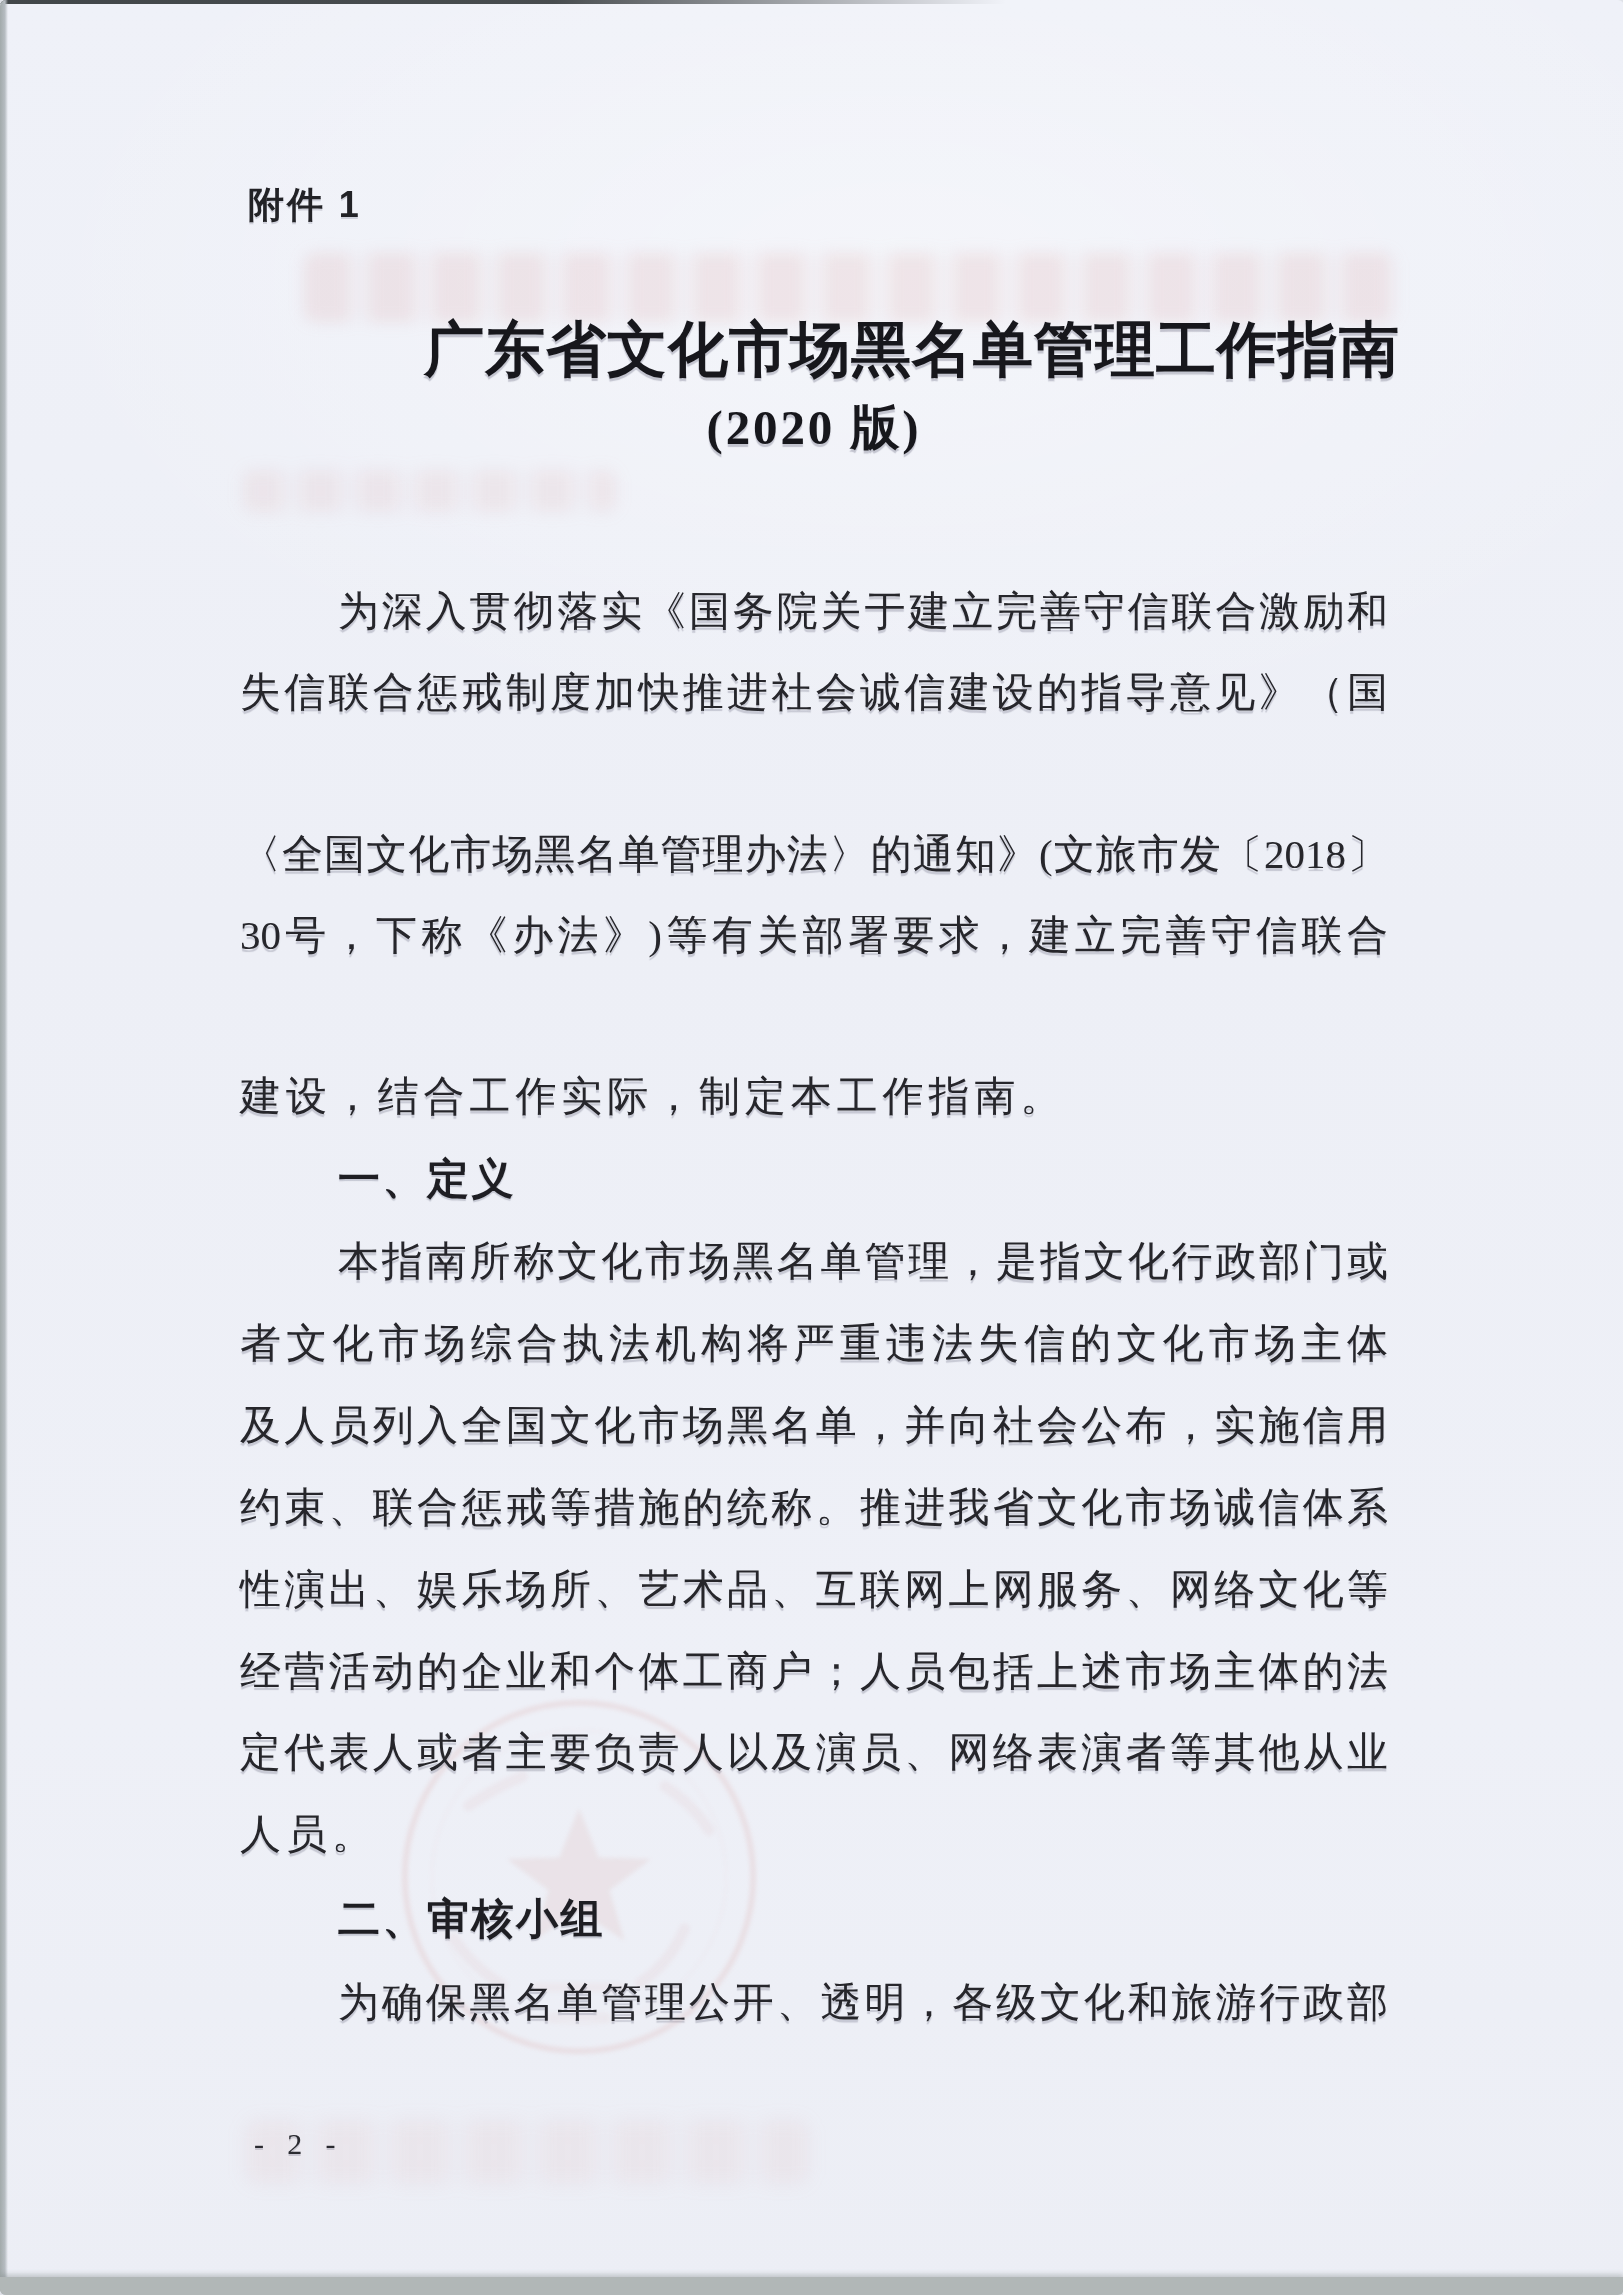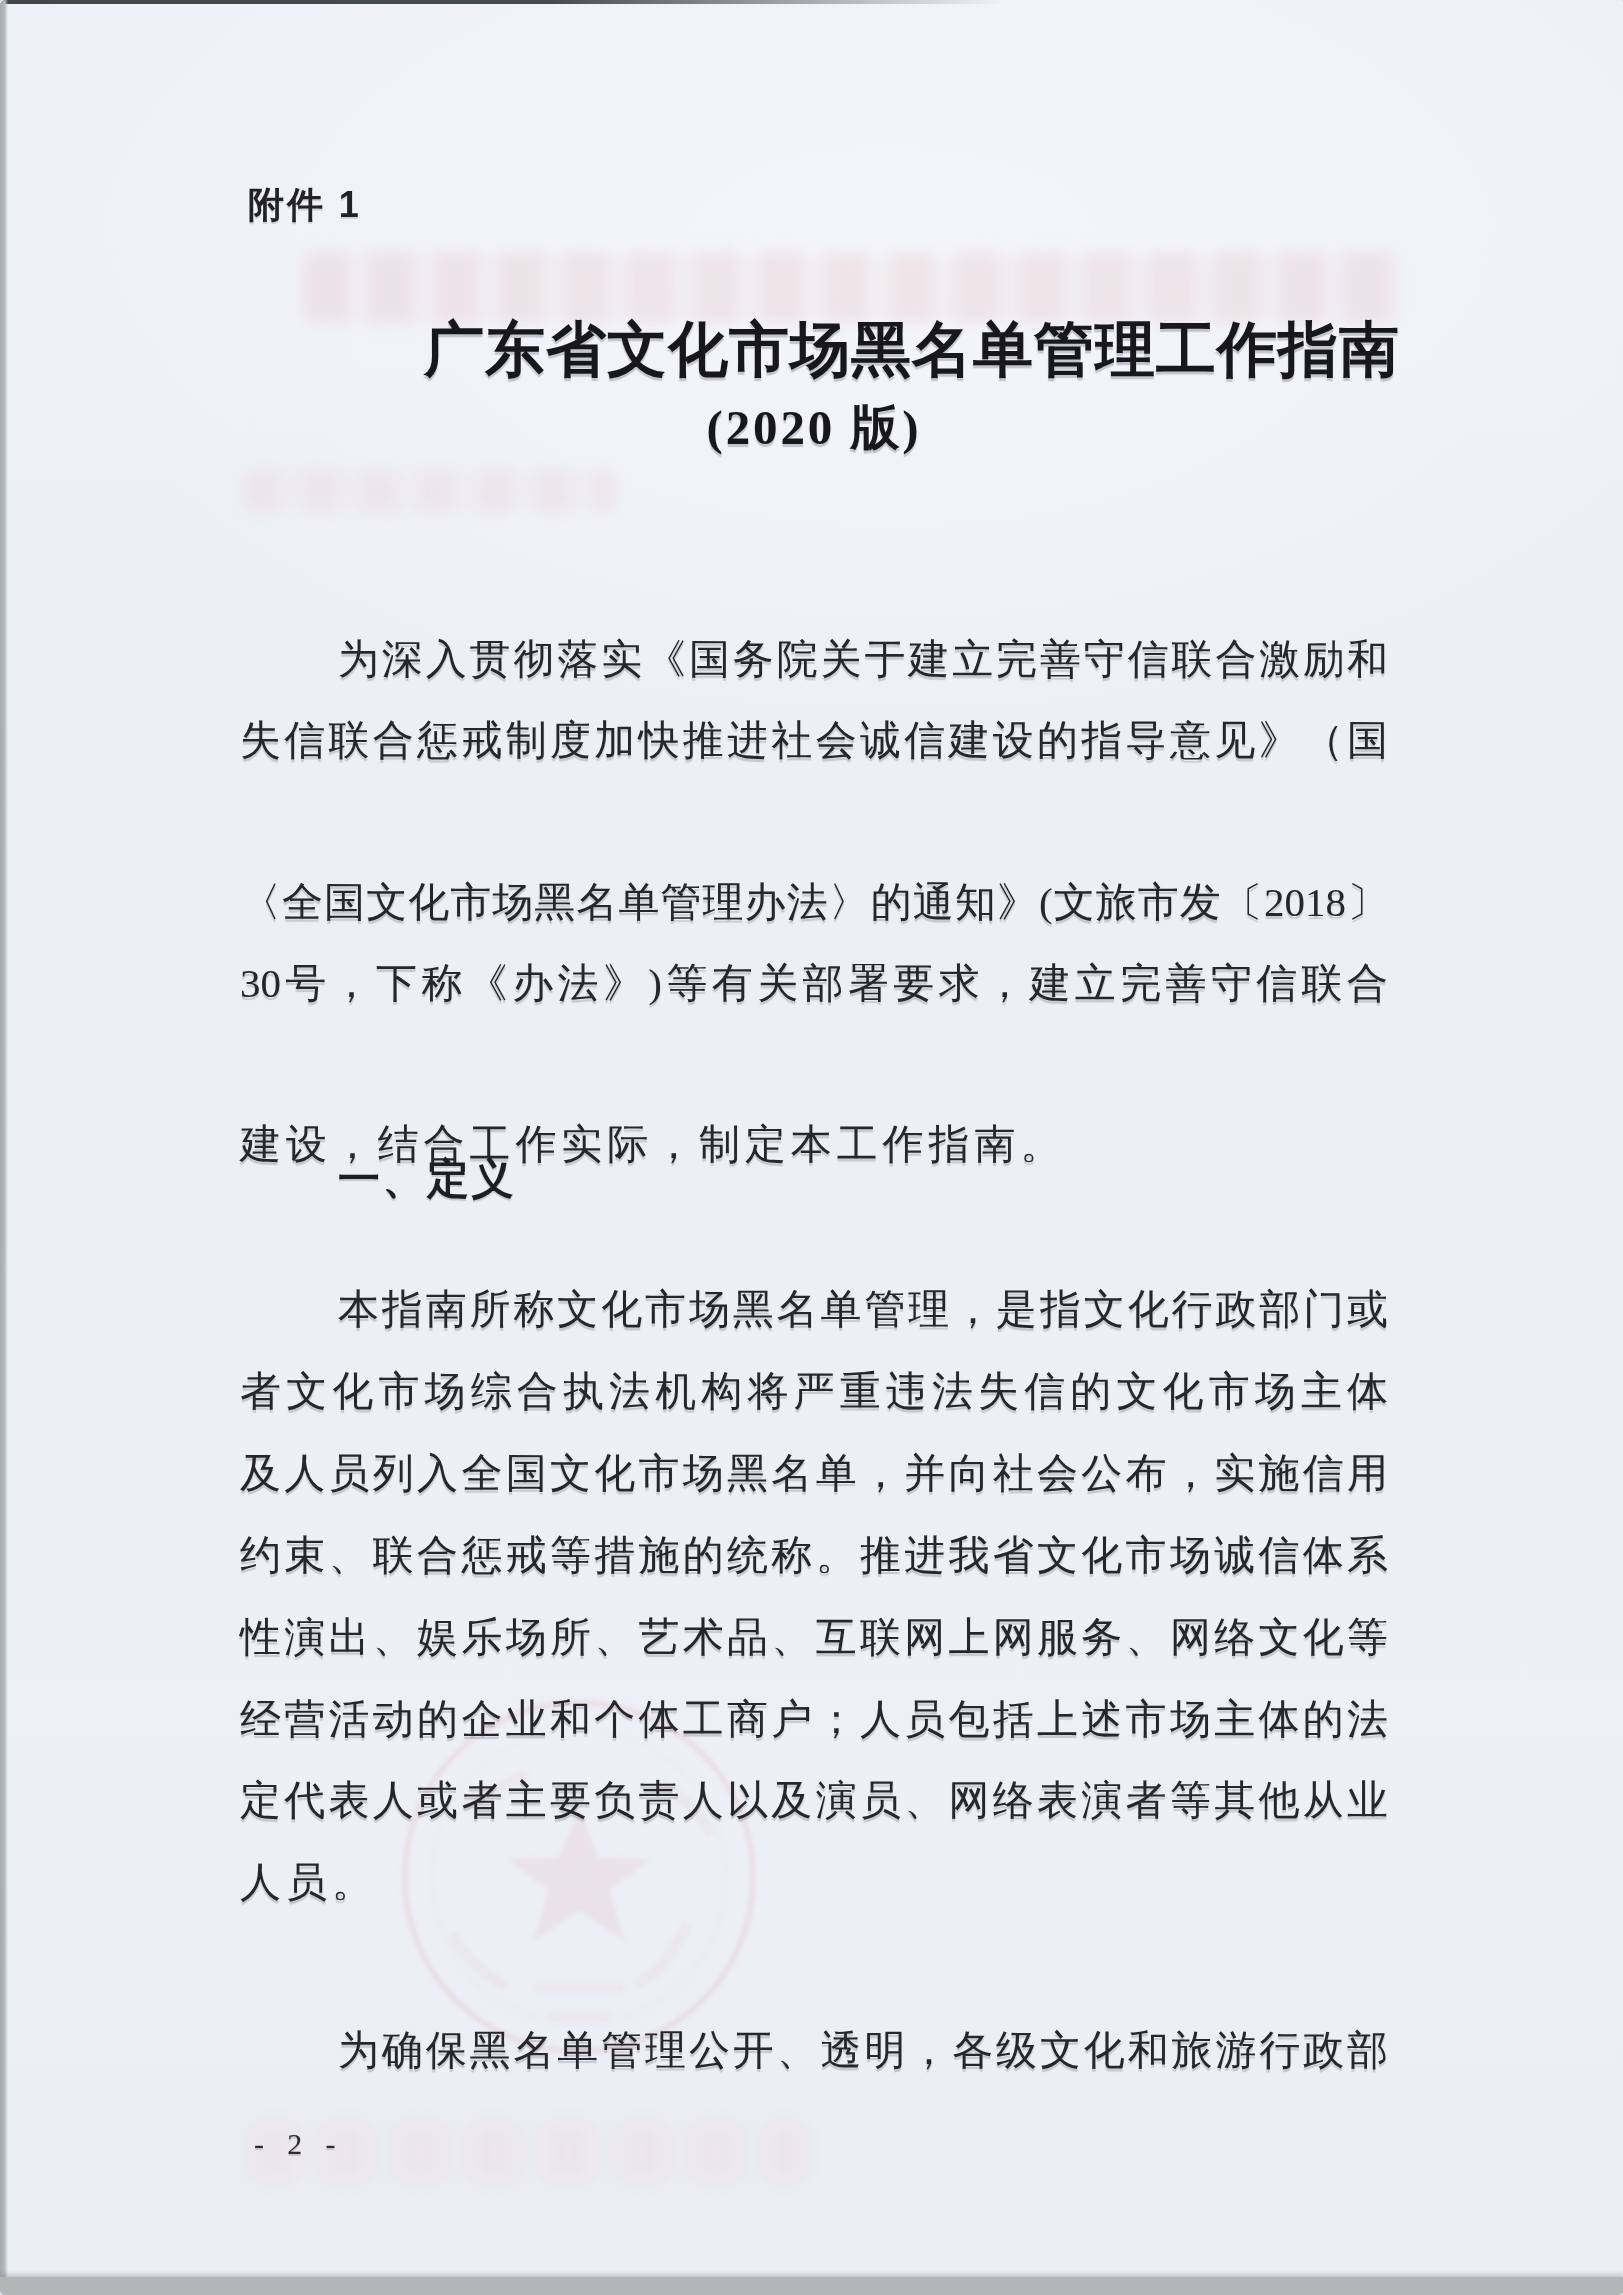--- a/index.html
+++ b/index.html
@@ -43,21 +43,21 @@
     position:absolute;left:252px;top:320px;width:1148px;text-align:right;
     font-size:60px;line-height:1;font-weight:bold;letter-spacing:1px;color:#17171c;
     text-shadow:0 2.5px 1px rgba(55,57,85,0.25);}
   .doc-subtitle{
     position:absolute;left:240px;top:403px;width:1148px;text-align:center;
     font-size:49px;line-height:1;font-weight:bold;letter-spacing:2.9px;color:#17171c;
     text-shadow:0 2.5px 1px rgba(55,57,85,0.25);}
   .bl{
     position:absolute;left:240px;width:1148px;font-size:41px;line-height:1.18;color:#26262b;
     text-align:justify;text-align-last:justify;text-justify:inter-character;
-    text-shadow:0 2.5px 1px rgba(58,60,88,0.22);margin-top:48px;}
+    text-shadow:0 2.5px 1px rgba(58,60,88,0.22);}
   .bl.indent{text-indent:98px;}
   .bl.end{text-align-last:left;letter-spacing:4.9px;}
   .hd{
     position:absolute;left:240px;width:1148px;font-size:42px;line-height:1.1;
     font-family:"Liberation Sans","DejaVu Sans",sans-serif;font-weight:bold;
     text-indent:98px;letter-spacing:2.5px;color:#1e1e23;
     text-shadow:0 2px 1px rgba(55,57,85,0.22);}
   .page-number{
     position:absolute;left:254px;top:2129px;font-size:30px;line-height:1;
     letter-spacing:7.9px;color:#2a2a30;text-shadow:0 1.5px 0.5px rgba(58,60,88,0.2);}
@@ -94,20 +94,21 @@
 
   <div class="bl indent" style="top:1237px">本指南所称文化市场黑名单管理，是指文化行政部门或</div>
   <div class="bl" style="top:1319px">者文化市场综合执法机构将严重违法失信的文化市场主体</div>
   <div class="bl" style="top:1401px">及人员列入全国文化市场黑名单，并向社会公布，实施信用</div>
   <div class="bl" style="top:1483px">约束、联合惩戒等措施的统称。推进我省文化市场诚信体系</div>
   <div class="bl" style="top:1565px">性演出、娱乐场所、艺术品、互联网上网服务、网络文化等</div>
   <div class="bl" style="top:1647px">经营活动的企业和个体工商户；人员包括上述市场主体的法</div>
   <div class="bl" style="top:1728px">定代表人或者主要负责人以及演员、网络表演者等其他从业</div>
   <div class="bl end" style="top:1810px">人员。</div>
 
+  <div class="hd" style="top:1896px">二、审核小组</div>
 
   <div class="bl indent" style="top:1978px">为确保黑名单管理公开、透明，各级文化和旅游行政部</div>
 
   <div class="page-number">- 2 -</div>
 
   <div class="scan-top"></div>
   <div class="scan-left"></div>
   <div class="scan-bottom"></div>
 </div>
 

